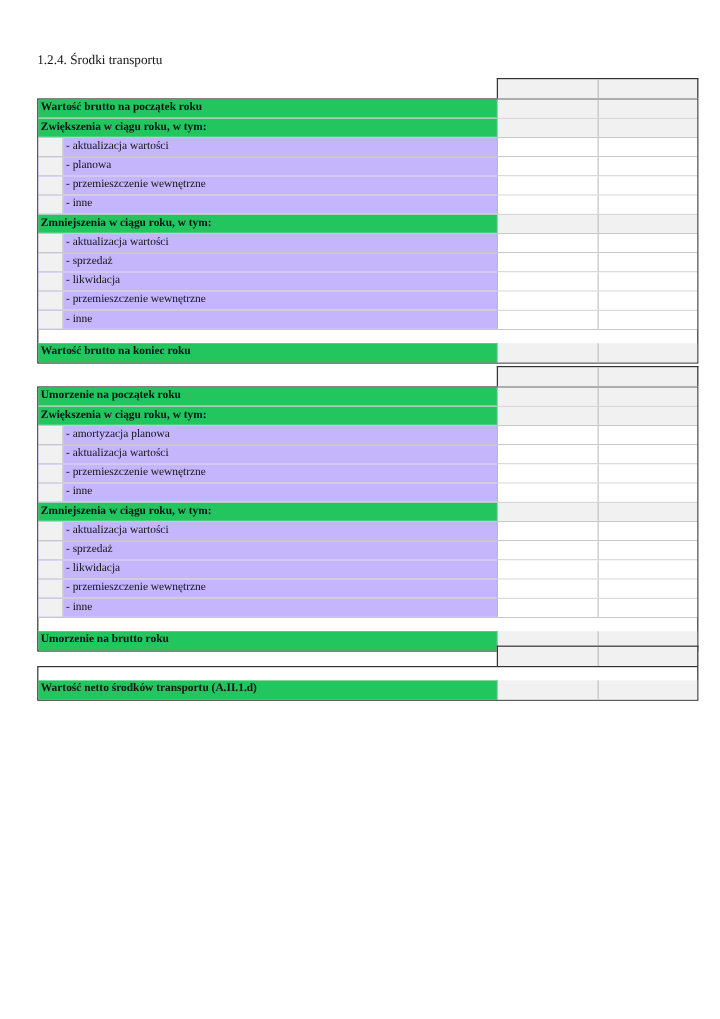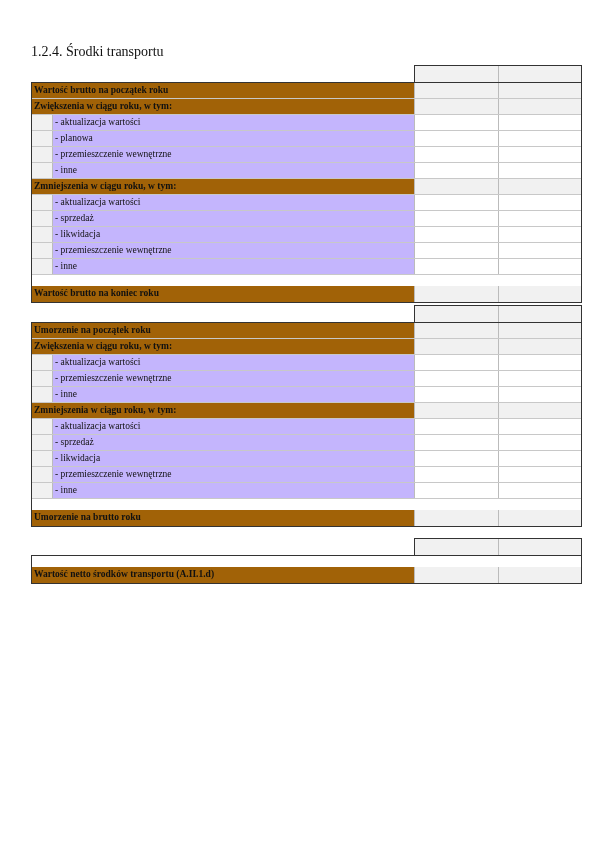--- a/index.html
+++ b/index.html
@@ -1,27 +1,27 @@
 <!DOCTYPE html>
 <html><head>
 <meta charset="utf-8">
 <style>
   html, body { margin: 0; padding: 0; background: #ffffff; }
   body { width: 600px; height: 849px; position: relative; font-family: "Liberation Serif", serif; color: #111; }
-  .title { position: absolute; left: 31px; top: 44px; font-size: 14px; }
+  .title { position: absolute; left: 31px; top: 44px; font-size: 11px; }
   .tbl { position: absolute; left: 31px; width: 551px; }
   .hdr { position: relative; height: 17px; }
   .hdr .hcells { position: absolute; left: 383px; top: 0; width: 168px; height: 16px; border: 1px solid #333; border-bottom: none; background: #f1f1f1; display: flex; box-sizing: border-box; height: 17px; }
   .hdr .hc { flex: 1; border-right: 1px solid #bbb; }
   .hdr .hc:last-child { border-right: none; }
   .body { border: 1.5px solid #333; box-sizing: border-box; width: 551px; }
   .row { display: flex; height: 16px; border-bottom: 1px solid #c8c8c8; box-sizing: border-box; }
   .row:last-child { border-bottom: none; margin-top: 11px; }
   .lbl { width: 383px; box-sizing: border-box; font-size: 9.5px; line-height: 15px; padding-left: 2px; border-right: 1px solid #bbb; white-space: nowrap; overflow: hidden; }
-  .row.main .lbl { font-weight: bold; background: #a16207; }
+  .row.main .lbl { font-weight: bold; background: #22c55e; }
   .row.main .v { background: #f1f1f1; }
   .row.sub .lbl { display: flex; padding-left: 0; background: #c4b5fd; }
   .row.sub .indent { width: 20px; background: #f1f1f1; border-right: 1px solid #bbb; flex: none; }
   .row.sub .txt { padding-left: 2px; }
   .v { flex: 1; border-right: 1px solid #bbb; background: #fff; }
   .v:last-child { border-right: none; }
 </style>
 </head>
 <body>
 
@@ -144,20 +144,28 @@
         <div class="v"></div>
       </div>
       <div class="row main">
         <div class="lbl">Zwiększenia w ciągu roku, w tym:</div>
         <div class="v"></div>
         <div class="v"></div>
       </div>
       <div class="row sub">
         <div class="lbl">
           <div class="indent"></div>
+          <span class="txt">- amortyzacja planowa</span>
+        </div>
+        <div class="v"></div>
+        <div class="v"></div>
+      </div>
+      <div class="row sub">
+        <div class="lbl">
+          <div class="indent"></div>
           <span class="txt">- aktualizacja wartości</span>
         </div>
         <div class="v"></div>
         <div class="v"></div>
       </div>
       <div class="row sub">
         <div class="lbl">
           <div class="indent"></div>
           <span class="txt">- przemieszczenie wewnętrzne</span>
         </div>

